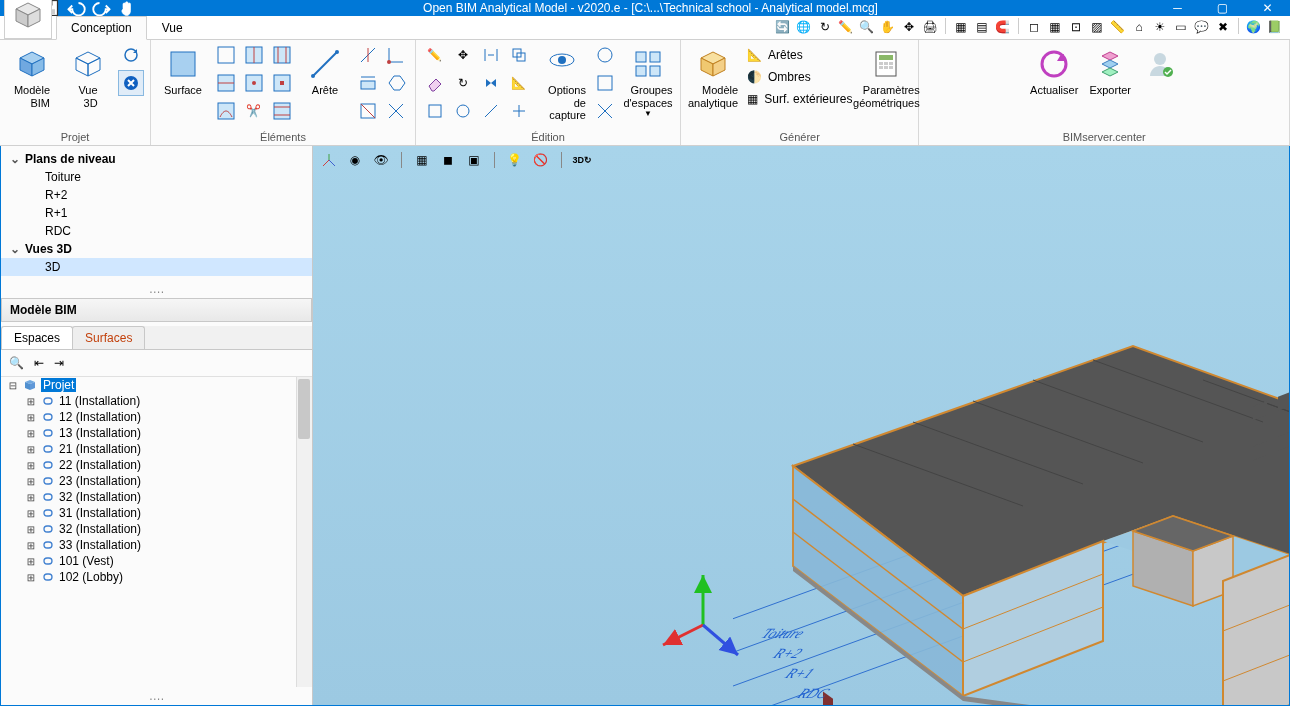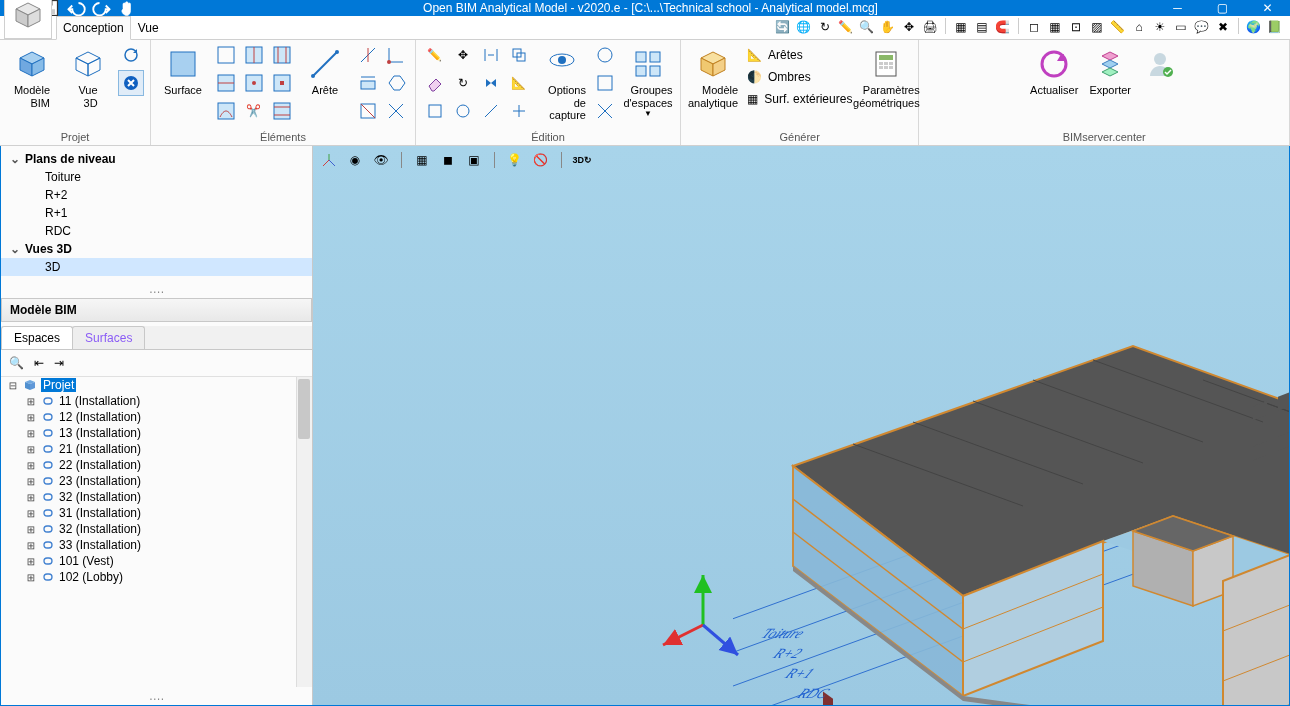--- a/index.html
+++ b/index.html
@@ -9,21 +9,21 @@
 .qat { display:flex; align-items:center; gap:6px; padding:0 8px; }
 .qat-btn { width:20px; height:20px; display:flex; align-items:center; justify-content:center; cursor:pointer; }
 .title-text { flex:1; text-align:center; font-size:12px; }
 .win-controls { display:flex; }
 .win-btn { width:45px; height:28px; display:flex; align-items:center; justify-content:center; color:#fff; cursor:pointer; }
 
 .ribbon-area { background:#f3f3f3; }
 .ribbon-tabs { height:24px; background:#fff; display:flex; align-items:flex-end; border-bottom:1px solid #d0d0d0; position:relative; }
 .ribbon-app-btn { width:48px; height:48px; background:#fff; border:1px solid #d0d0d0; margin:-26px 4px 0 4px; display:flex; align-items:center; justify-content:center; position:relative; z-index:2; }
 .ribbon-tabs-inner { display:flex; margin-left:56px; position:absolute; bottom:0; }
-.rtab { padding:4px 6px; cursor:pointer; border:1px solid transparent; border-bottom:none; }
+.rtab { padding:4px 14px; cursor:pointer; border:1px solid transparent; border-bottom:none; }
 .rtab.active { background:#fbfbfb; border-color:#d0d0d0; border-bottom:1px solid #fbfbfb; margin-bottom:-1px; }
 .qat-right { position:absolute; right:6px; top:2px; display:flex; gap:3px; }
 .qat-right .qbtn { width:18px; height:18px; display:flex; align-items:center; justify-content:center; cursor:pointer; }
 .qat-right .sep { width:1px; height:16px; background:#ccc; margin:0 3px; }
 
 .ribbon { height:106px; background:#fbfbfb; border-bottom:1px solid #d0d0d0; display:flex; }
 .ribbon-group { border-right:1px solid #d8d8d8; display:flex; flex-direction:column; padding:2px 6px 0 6px; }
 .ribbon-group-body { flex:1; display:flex; align-items:flex-start; gap:4px; }
 .ribbon-group-label { text-align:center; font-size:11px; color:#555; padding:2px 0; }
 .big-btn { display:flex; flex-direction:column; align-items:center; width:52px; cursor:pointer; padding:2px; }
@@ -40,21 +40,21 @@
 .panel-hdr { background:linear-gradient(#f6f6f6,#e8e8e8); border:1px solid #c8c8c8; padding:4px 8px; font-weight:bold; }
 .tree { padding:4px 0; overflow:auto; font-size:12px; }
 .tree-row { display:flex; align-items:center; padding:2px 8px; cursor:pointer; gap:4px; }
 .tree-row.sel { background:#d0e7ff; }
 .tree-row .chev { width:12px; text-align:center; color:#555; }
 .tree-row .indent { display:inline-block; }
 .tree-row.bold { font-weight:bold; }
 .ell { text-align:center; color:#888; padding:2px; }
 .sub-tabs { display:flex; border-bottom:1px solid #c8c8c8; background:#f1f1f1; margin-top:4px; }
 .sub-tab { padding:4px 12px; border:1px solid #c8c8c8; border-bottom:none; background:#fff; margin-right:-1px; cursor:pointer; border-radius:3px 3px 0 0;}
-.sub-tab.inactive { background:#eee; color:#8b5cf6; }
+.sub-tab.inactive { background:#eee; color:#c2410c; }
 .tool-row { display:flex; gap:10px; padding:6px 8px; }
 .tree2 { flex:1; overflow:auto; border-top:1px solid #e0e0e0; position:relative; }
 .tree2-row { display:flex; align-items:center; gap:4px; padding:1px 6px; font-size:12px; }
 .tree2-row .exp { width:12px; text-align:center; color:#444; font-size:10px; }
 .tree2-row .ico { width:14px; height:14px; }
 .tree2-row.selected span.txt { background:#0078d7; color:#fff; padding:0 2px; }
 .scroll-stub { position:absolute; right:0; top:0; bottom:0; width:16px; background:#f1f1f1; border-left:1px solid #ddd; }
 .scroll-thumb { position:absolute; right:2px; top:2px; width:12px; height:60px; background:#c8c8c8; border-radius:2px; }
 
 .viewport { flex:1; position:relative; background:linear-gradient(#a8d4ea,#9cc9e2); overflow:hidden; }

